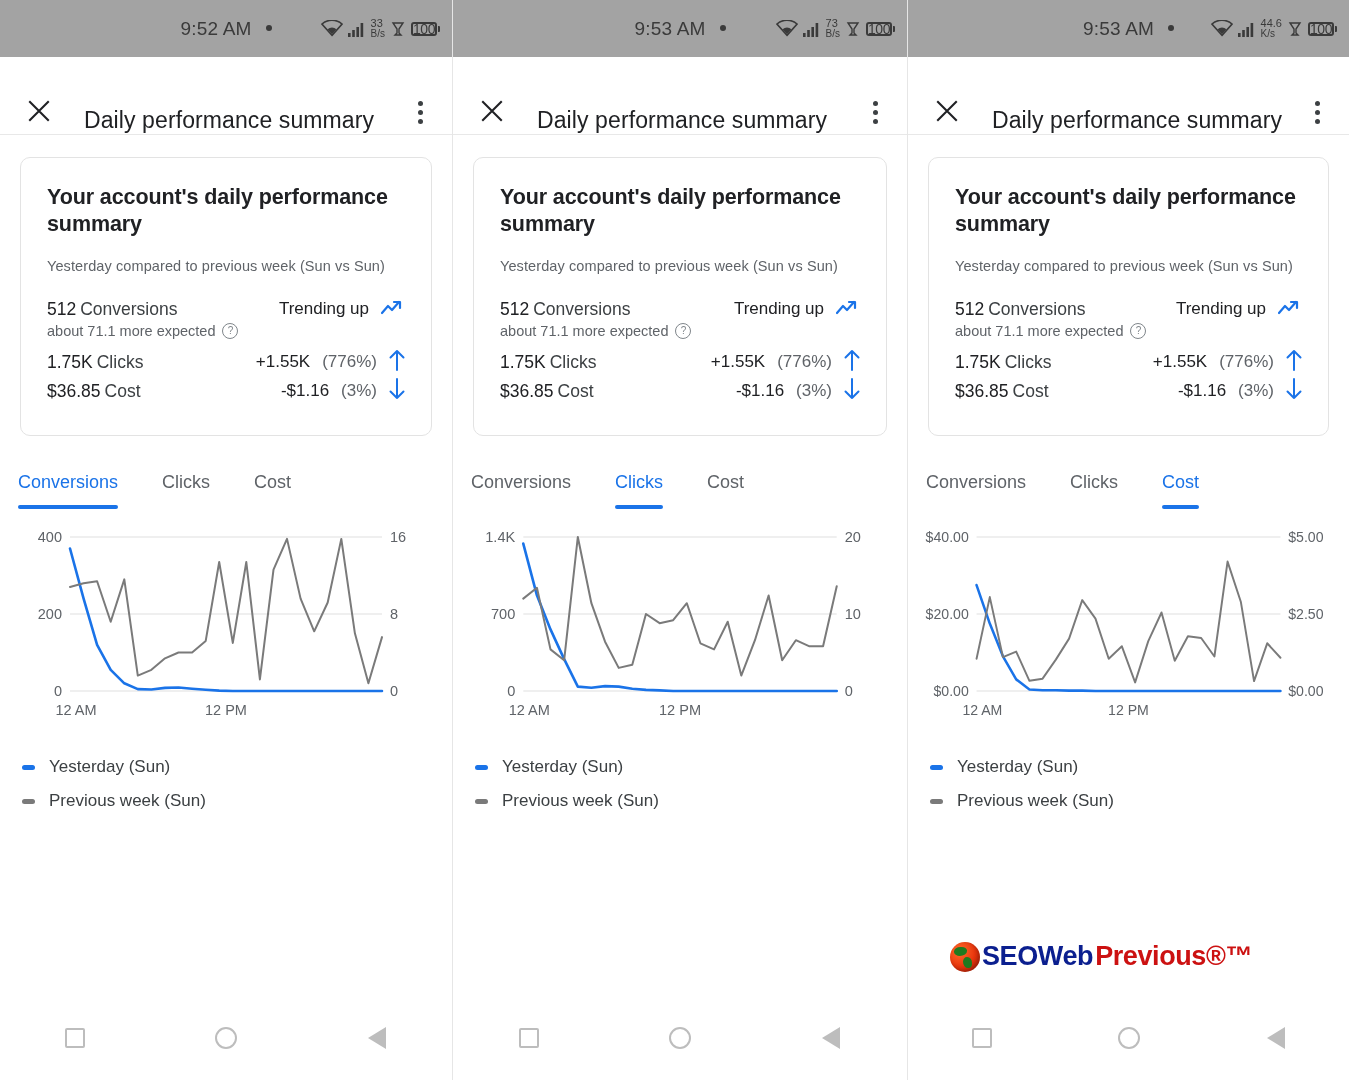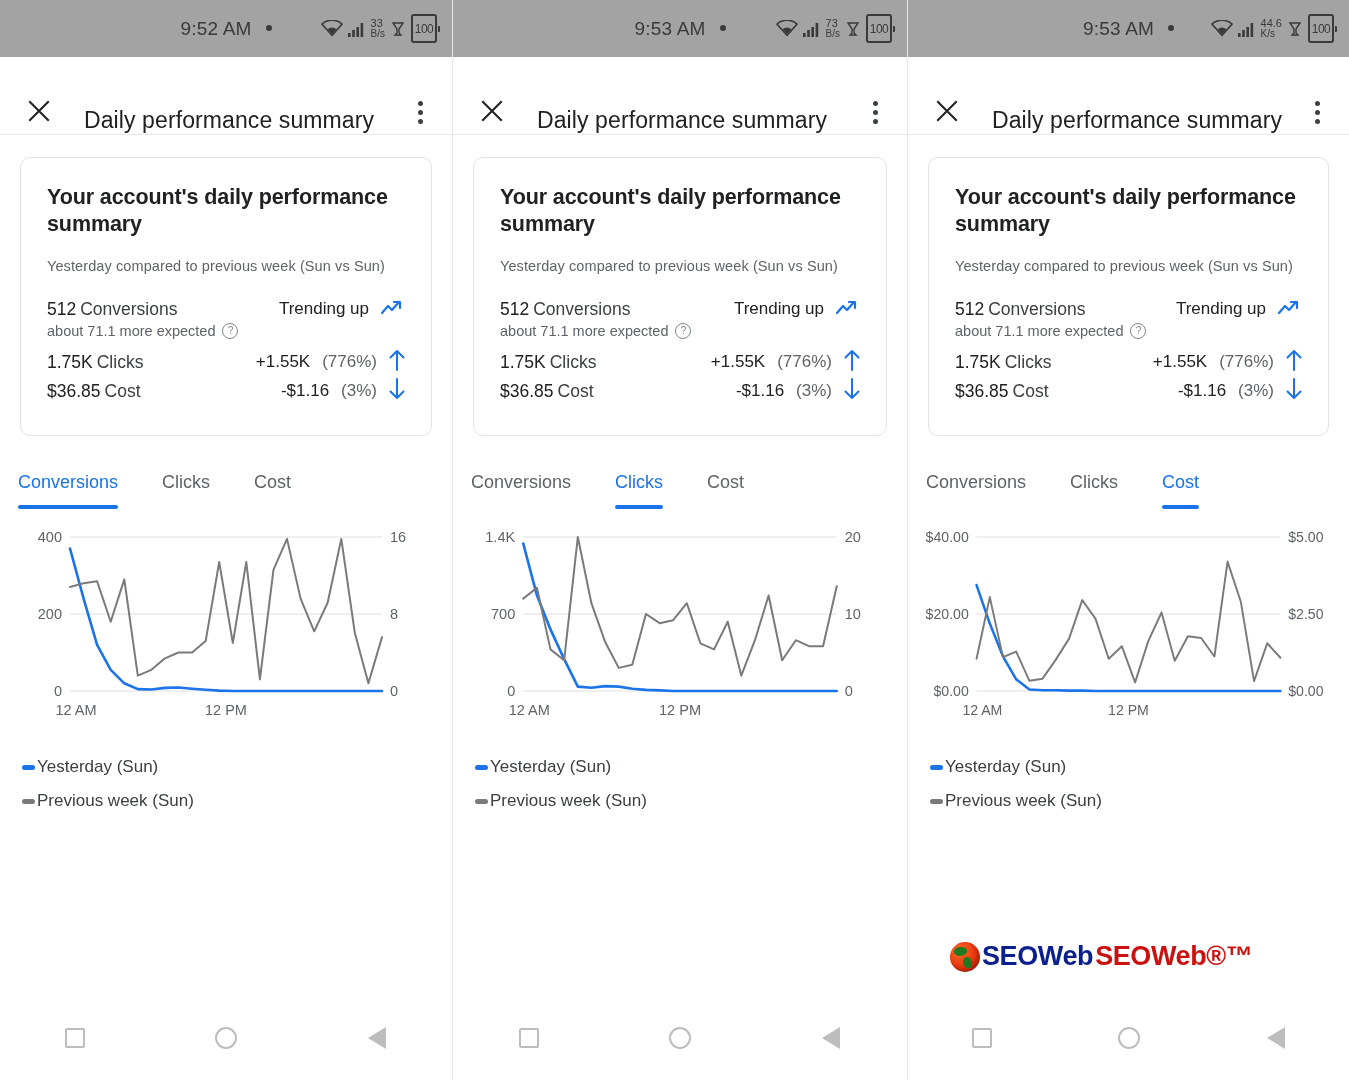--- a/index.html
+++ b/index.html
@@ -27,23 +27,23 @@
              font-size: 19px; letter-spacing: .2px; color: #3a3a3a; }
   .sb-dot { display:inline-block; width:6px; height:6px; border-radius:50%;
             background:#3a3a3a; vertical-align: middle; margin-left: 14px; margin-bottom:2px;}
   .sb-right { position: absolute; right: 12px; display: flex; align-items: center; gap: 5px; }
   .sb-icn { display:flex; align-items:center; }
   .netrate { display:flex; flex-direction:column; align-items:flex-start;
              line-height:1; font-size:11px; color:#3a3a3a; margin-left:-2px; }
   .netrate b { font-weight: 400; font-size: 11px; }
   .netrate i { font-style: normal; font-size: 10px; }
   .batt { display:flex; align-items:center; }
-  .batt-body { width:26px; height:29px; border:2px solid #3a3a3a; border-radius:3px;
+  .batt-body { width:26px; height:14px; border:2px solid #3a3a3a; border-radius:3px;
                display:flex; align-items:center; justify-content:center;
-               font-size:12px; color:#3a3a3a; letter-spacing:-.5px; }
+               font-size:14px; color:#3a3a3a; letter-spacing:-.5px; }
   .batt-tip { width:2px; height:6px; background:#3a3a3a; margin-left:1px; border-radius:0 1px 1px 0;}
 
   
   .appbar { height: 78px; background: #fff; display: flex; align-items: flex-end;
             padding: 0 16px; border-bottom: 1px solid #e8e8e8; position: relative; }
   .appbar .close { width: 46px; height: 46px; display:flex; align-items:center; justify-content:center; }
   .appbar .title { font-size: 23px; color: #202124; margin-left: 22px;
                    font-family: "Liberation Sans", sans-serif; letter-spacing: .1px; }
   .appbar .kebab { position:absolute; right: 14px; display:flex; flex-direction:column;
                    gap:4px; align-items:center; justify-content:center; width:36px; height:44px; }
@@ -79,21 +79,21 @@
   .tab.active .underline { display:block; }
 
   
   .chartwrap { position: relative; margin-top: 14px; padding: 0 14px; }
   .chart-svg { display:block; width: 100%; height: 210px; }
   .axis-lbl { font-size: 14.5px; fill: #5f6368; font-family: "Liberation Sans", sans-serif; }
   .xaxis-lbl { font-size: 14.5px; fill: #5f6368; font-family: "Liberation Sans", sans-serif; }
 
   
   .legend { margin: 24px 0 0 22px; }
-  .lrow { display:flex; align-items:center; gap: 2px; margin-bottom: 14px; }
+  .lrow { display:flex; align-items:center; gap: 14px; margin-bottom: 14px; }
   .swatch { width: 13px; height: 5px; border-radius: 3px; display:block; }
   .ltext { font-size: 17px; color: #3c4043; }
 
   
   .watermark { position:absolute; left: 42px; bottom: 108px; display:flex;
                align-items:center; gap: 2px; }
   .globe { width: 30px; height: 30px; border-radius:50%;
            background: radial-gradient(circle at 32% 30%, #ff6b2b 0%, #e8340c 55%, #b81f06 100%);
            position: relative; overflow:hidden; box-shadow: inset -2px -2px 4px rgba(0,0,0,.25); }
   .globe::before { content:""; position:absolute; width:13px; height:9px; background:#1f7a1f;
@@ -583,21 +583,21 @@
       </div>
       <div class="lrow">
         <span class="swatch" style="background:#7a7a7a"></span>
         <span class="ltext">Previous week (Sun)</span>
       </div>
     </div>
 
     <div class="watermark">
       <span class="globe"></span>
       <span class="wm-text wm-seo">SEOWeb</span>
-        <span class="wm-text wm-analyst">SEOWeb®™</span>
+        <span class="wm-text wm-analyst">Previous®™</span>
     </div>
 
     <div class="navbar">
       <div class="nav-ic">
           <span class="nav-square"></span>
         </div>
       <div class="nav-ic">
           <span class="nav-circle"></span>
         </div>
       <div class="nav-ic">

